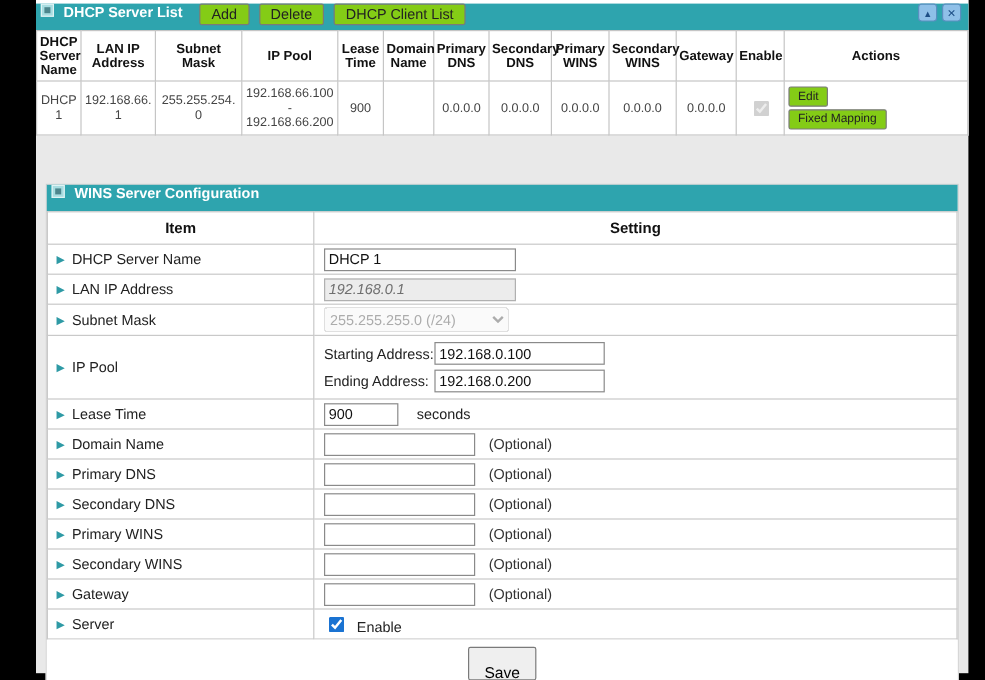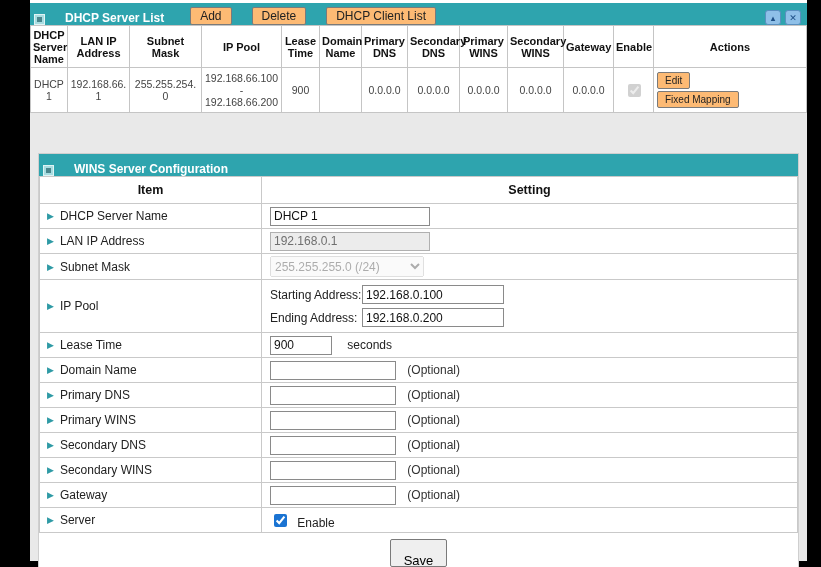--- a/index.html
+++ b/index.html
@@ -5,28 +5,28 @@
   * { box-sizing: border-box; }
   html,body { margin:0; padding:0; }
   body {
     width:821px; height:567px; background:#000;
     font-family:"Liberation Sans", sans-serif;
     position:relative; overflow:hidden;
   }
   .content { position:absolute; left:30px; top:0; width:777px; height:561px; background:#e9e9e9; }
 
   
-  .bar { height:22px; background:#2ea4ae; display:flex; align-items:flex-end; gap:20px; padding:0 4px; }
+  .bar { height:22px; background:#2ea4ae; display:flex; align-items:flex-start; gap:8px; padding:0 4px; }
   .bar-title { color:#fff; font-weight:bold; font-size:12px; margin-right:6px; white-space:nowrap; }
   .win-icon { width:11px; height:11px; border:1px solid #dff3f4; background:#a8dde1; display:inline-block; position:relative; flex:0 0 auto; }
   .win-icon::after { content:""; position:absolute; left:2px; top:2px; width:5px; height:5px; background:#4c868d; }
 
   .btn {
     font-family:inherit; font-size:12px; color:#222;
-    background:#fdba74; border:1px solid #7a7a7a; border-radius:2px;
+    background:#84cc16; border:1px solid #7a7a7a; border-radius:2px;
     padding:1px 9px; height:18px; line-height:14px; cursor:pointer; white-space:nowrap;
   }
   .mini-group { margin-left:auto; display:flex; gap:4px; margin-right:2px; }
   .mini {
     width:16px; height:15px; background:#8fc0e8; border:1px solid #5a8fc0; border-radius:3px;
     font-size:9px; color:#1e4f86; display:flex; align-items:center; justify-content:center;
     padding:0; cursor:pointer; font-family:inherit;
   }
 
   
@@ -52,21 +52,21 @@
   }
   .cfg-table td { border:1px solid #c9c9c9; font-size:12px; color:#222; vertical-align:middle; }
   td.item { padding:3px 4px 3px 7px; height:25px; }
   td.setting { padding:2px 4px 2px 8px; }
   .arrow { color:#2e9aa5; font-size:9px; margin-right:6px; vertical-align:1px; }
 
   .txt {
     border:1px solid #8a8a8a; height:19px; font-size:12px; font-family:inherit;
     padding:1px 3px; background:#fff; color:#111;
   }
-  .txt:disabled { background:#ececec; color:#6f6f6f; border-color:#b0b0b0; }
+  .txt:disabled { background:#ececec; color:#6f6f6f; border-color:#b0b0b0;font-style:italic; }
   .w-name  { width:160px; }
   .w-pool  { width:142px; }
   .w-lease { width:62px;  }
   .w-opt   { width:126px; }
   .sel { width:154px; height:21px; font-size:12px; font-family:inherit; color:#8a8a8a; }
 
   .pool-row td.setting { padding-top:3px; padding-bottom:3px; }
   .pool-line { display:flex; align-items:center; height:23px; }
   .pool-label { width:92px; font-size:12px; color:#222; }
   .unit { margin-left:12px; font-size:12px; }
@@ -220,28 +220,28 @@
           </td>
         </tr>
         <tr>
           <td class="item"><span class="arrow">▶</span><span>Primary DNS</span></td>
           <td class="setting">
             <input class="txt w-opt" style="">
             <span class="opt-note">(Optional)</span>
           </td>
         </tr>
         <tr>
+          <td class="item"><span class="arrow">▶</span><span>Secondary DNS</span></td>
+          <td class="setting">
+            <input class="txt w-opt" style="">
+            <span class="opt-note">(Optional)</span>
+          </td>
+        </tr>
+        <tr>
           <td class="item"><span class="arrow">▶</span><span>Primary WINS</span></td>
-          <td class="setting">
-            <input class="txt w-opt" style="">
-            <span class="opt-note">(Optional)</span>
-          </td>
-        </tr>
-        <tr>
-          <td class="item"><span class="arrow">▶</span><span>Secondary DNS</span></td>
           <td class="setting">
             <input class="txt w-opt" style="">
             <span class="opt-note">(Optional)</span>
           </td>
         </tr>
         <tr>
           <td class="item"><span class="arrow">▶</span><span>Secondary WINS</span></td>
           <td class="setting">
             <input class="txt w-opt" style="">
             <span class="opt-note">(Optional)</span>

